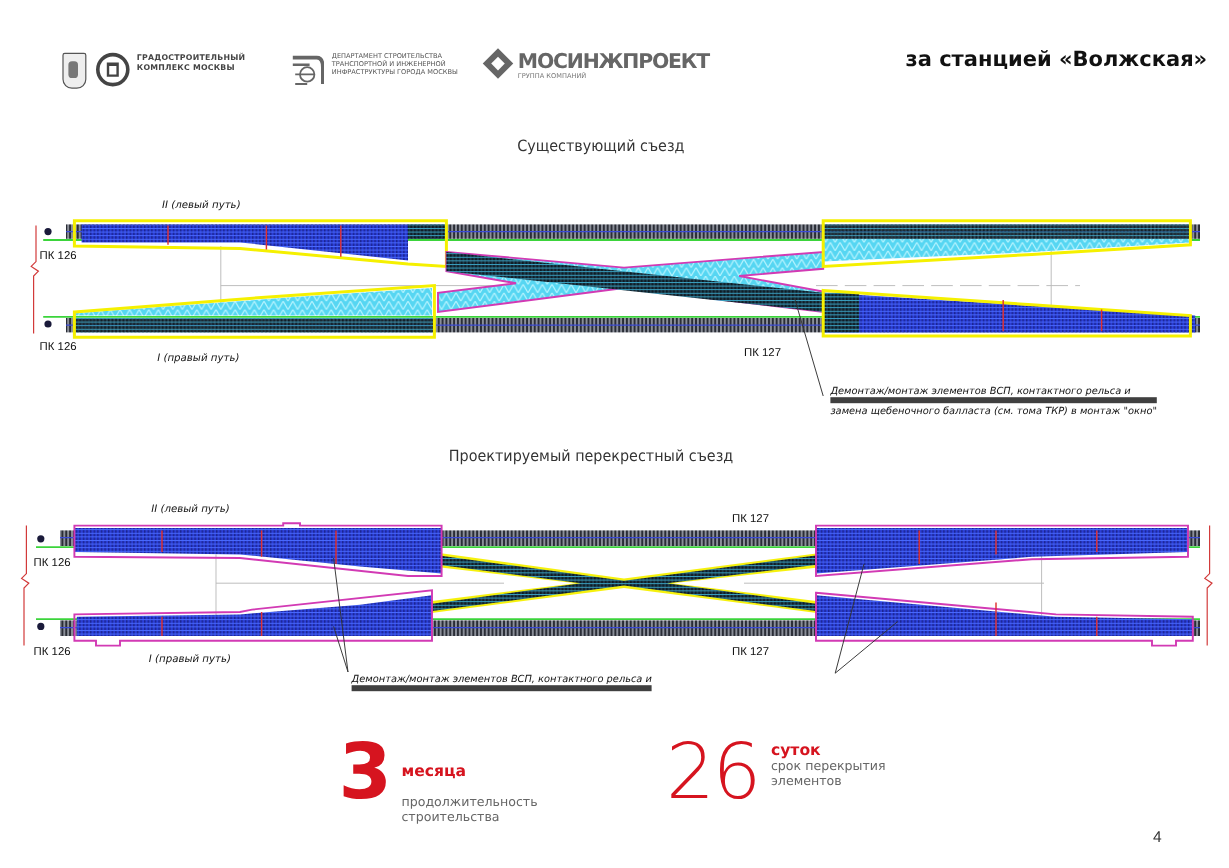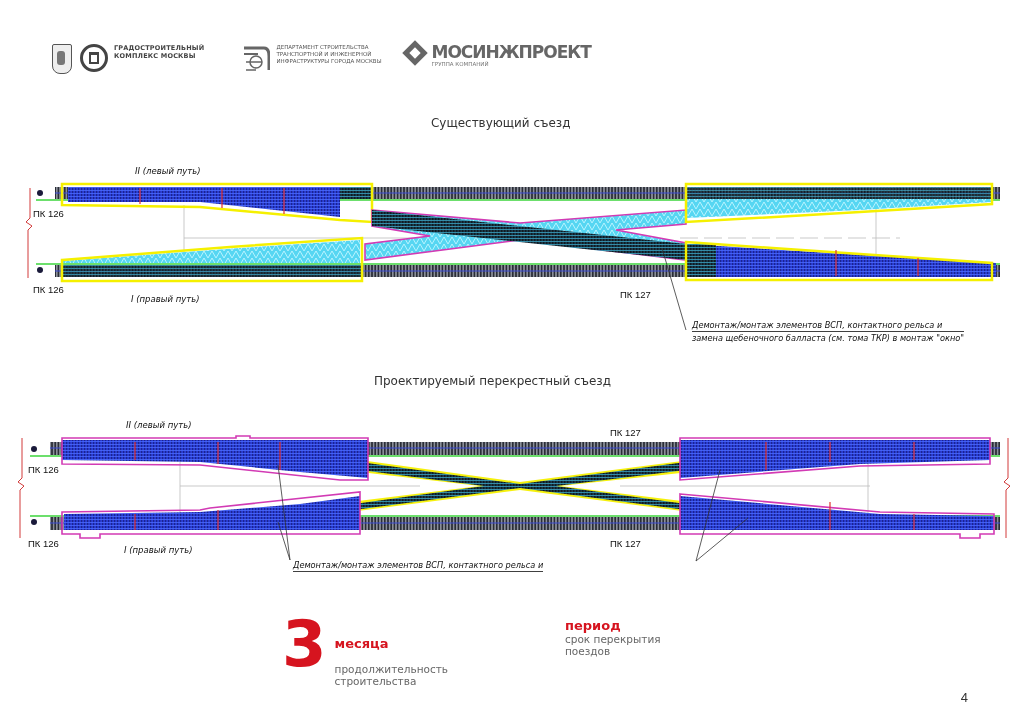--- a/index.html
+++ b/index.html
@@ -16,21 +16,21 @@
   .logo-mip-mark { width:18px; height:18px; background:#666; transform:rotate(45deg); margin-left:24px; position:relative; }
   .logo-mip-mark::after{content:""; position:absolute; left:5px; top:5px; width:8px; height:8px; background:#fff;}
   .logo-mip-wrap { margin-left:8px; }
   .logo-mip-name { font-family:"DejaVu Sans", sans-serif; font-weight:bold; font-size:17px; color:#666; letter-spacing:-1px; line-height:17px; }
   .logo-mip-sub { font-size:5.5px; color:#777; line-height:7px; }
   .title { right:18px; top:38px; text-align:right; font-family:"DejaVu Sans", sans-serif; font-weight:bold; font-size:17.5px; line-height:25px; color:#111; }
   .sec-title { font-family:"DejaVu Sans", sans-serif; font-size:13px; color:#333; transform:scaleX(0.92); transform-origin:left; }
   .cad { font-family:"DejaVu Sans", sans-serif; font-size:8.5px; color:#111; font-style:italic; }
   .pk { font-family:"Liberation Sans", sans-serif; font-size:9.5px; color:#111; }
   .note { font-family:"DejaVu Sans", sans-serif; font-size:8.2px; font-style:italic; color:#111; line-height:12px; white-space:nowrap; }
-  .note .l1 { border-bottom:1px solid #404040; display:block; }
+  .note .l1 { border-bottom:5px solid #404040; display:block; }
   .stat-big3 { font-family:"DejaVu Sans", sans-serif; font-weight:bold; color:#d6141f; font-size:64px; line-height:64px; }
   .stat-big26 { font-family:"DejaVu Sans", sans-serif; font-weight:200; color:#d6141f; font-size:64px; line-height:64px; letter-spacing:-2px; }
   .stat-unit { font-family:"DejaVu Sans", sans-serif; font-weight:bold; color:#d6141f; font-size:13px; }
   .stat-desc { font-family:"DejaVu Sans", sans-serif; color:#666; font-size:10.5px; line-height:12px; }
   .page-no { right:56px; top:690px; font-size:13px; color:#333; font-family:"Liberation Sans", sans-serif; }
   svg { position:absolute; left:0; }
 </style>
 </head>
 <body>
 
@@ -53,20 +53,21 @@
     <div>ИНФРАСТРУКТУРЫ ГОРОДА МОСКВЫ</div>
   </div>
   <div class="logo-mip-mark"></div>
   <div class="logo-mip-wrap">
     <div class="logo-mip-name">МОСИНЖПРОЕКТ</div>
     <div class="logo-mip-sub">ГРУППА КОМПАНИЙ</div>
   </div>
 </div>
 
 <div class="abs title">
+  <div>за станцией «Волжская»</div>
 </div>
 
 <svg width="0" height="0" style="position:absolute">
   <defs>
     <pattern id="ties" width="3.2" height="10" patternUnits="userSpaceOnUse">
       <rect width="3.2" height="10" fill="#8b8f99"></rect>
       <rect width="1.6" height="10" fill="#2a2d36"></rect>
     </pattern>
     <pattern id="bluegrid" width="3" height="3" patternUnits="userSpaceOnUse">
       <rect width="3" height="3" fill="#2b3ed6"></rect>
@@ -213,22 +214,23 @@
   <div style="margin-left:8px; padding-top:6px;margin-top:18px;">
     <div class="stat-unit">месяца</div>
     <div class="stat-desc" style="margin-top:12px;">
       <div>продолжительность</div>
       <div>строительства</div>
     </div>
   </div>
 </div>
 
 <div class="abs" style="left:555px; top:612px; display:flex;">
+  <div class="stat-big26">26</div>
   <div style="margin-left:10px; padding-top:6px;">
-    <div class="stat-unit">период</div>
+    <div class="stat-unit">суток</div>
     <div class="stat-desc" style="">
       <div>срок перекрытия</div>
-      <div>поездов</div>
+      <div>элементов</div>
     </div>
   </div>
 </div>
 
 <div class="abs page-no">4</div>
 
 </body></html>

